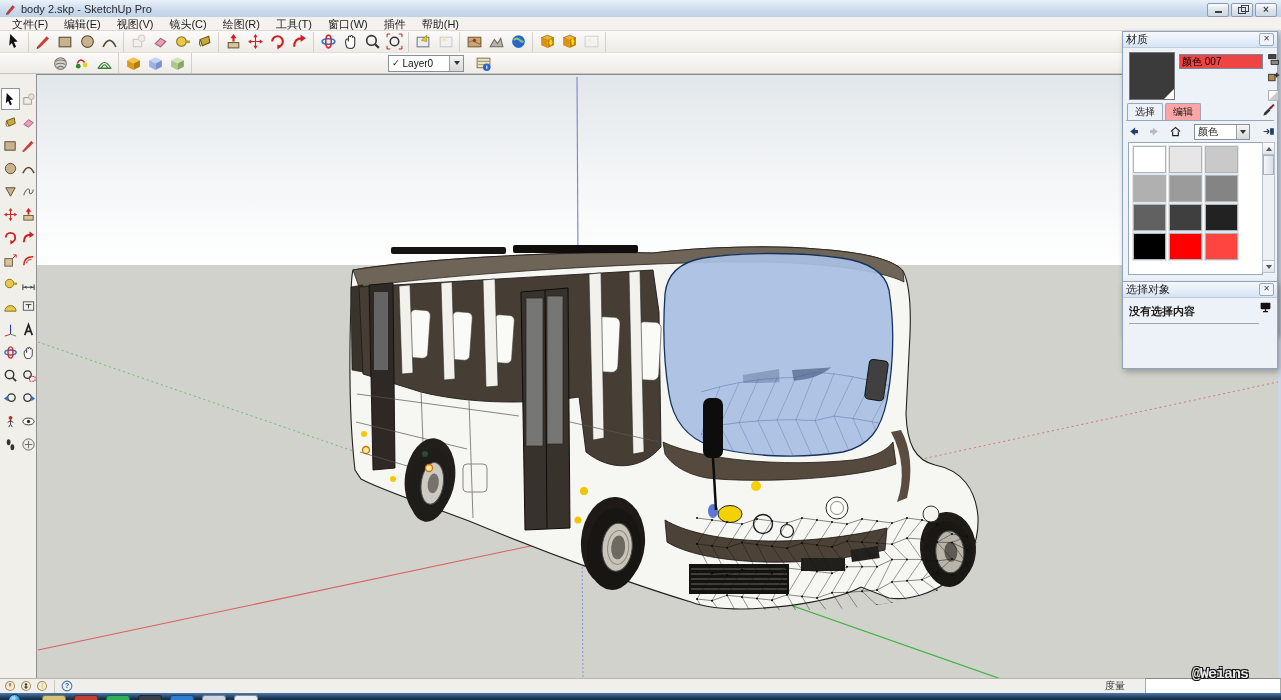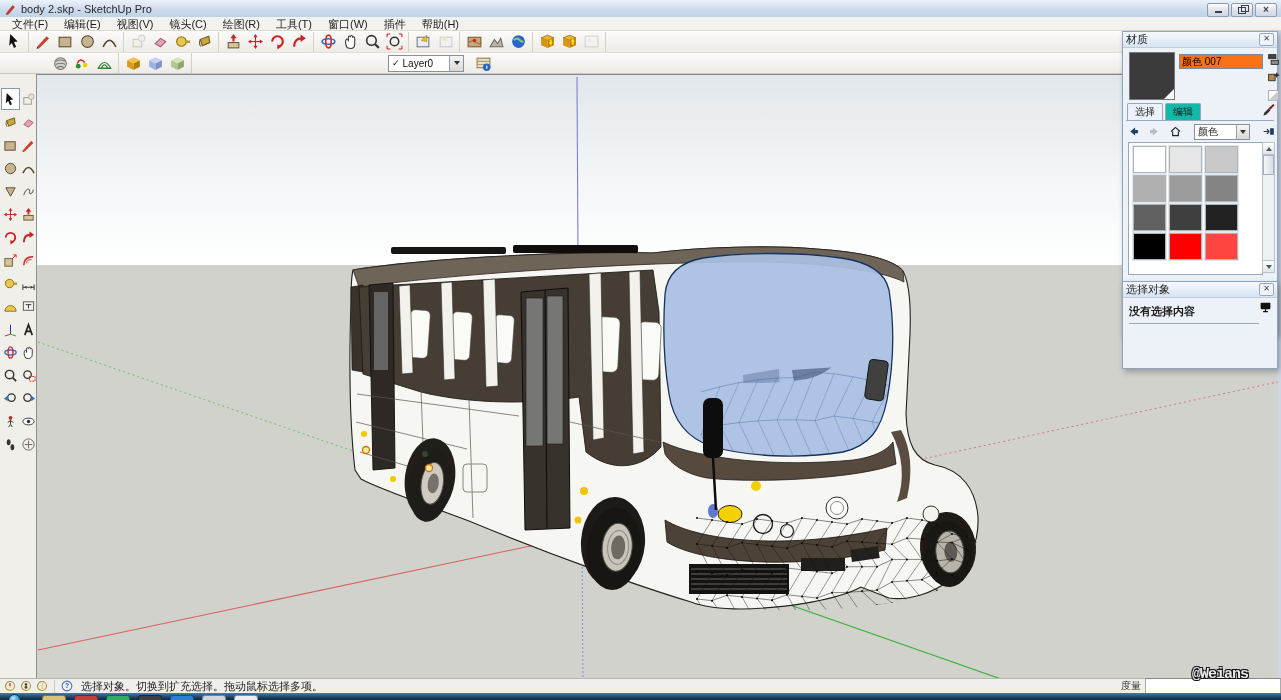--- a/index.html
+++ b/index.html
@@ -54,26 +54,26 @@
     box-shadow:2px 3px 6px rgba(0,0,0,.28);font-size:11px;color:#1c1c1c;box-sizing:border-box;}
   #materials-panel{left:1122px;top:31px;height:304px;}
   #entity-panel{left:1122px;top:281px;height:88px;}
   .ptitle{height:15px;background:linear-gradient(#f5f9fd,#d7e4f3);border-bottom:1px solid #bccbdd;
     display:flex;align-items:center;padding:0 3px;}
   .ptitle .t{flex:1;font-size:11px;}
   .pclose{width:13px;height:11px;border:1px solid #9aa8b8;background:#f0f4f9;border-radius:2px;
     font-size:8px;line-height:9px;text-align:center;color:#445;}
   .preview{position:absolute;left:6px;top:20px;width:44px;height:46px;border:1px solid #777;}
   .preview:after{content:"";position:absolute;right:0;bottom:0;border-left:10px solid transparent;border-bottom:10px solid #fff;}
-  .matname{position:absolute;left:56px;top:22px;width:84px;height:15px;border:1px solid #7a8aa0;background:#f97316;
+  .matname{position:absolute;left:56px;top:22px;width:84px;height:15px;border:1px solid #7a8aa0;background:#ef4444;
     font-size:10px;font-family:inherit;padding:0 2px;box-sizing:border-box;}
   .sideicons{position:absolute;left:143px;top:20px;display:flex;flex-direction:column;gap:4px;}
   .sicon{width:14px;height:14px;display:flex;align-items:center;justify-content:center;}
   .tabs{position:absolute;left:4px;top:72px;display:flex;align-items:flex-end;height:16px;}
-  .tab{padding:1px 7px 1px;border:1px solid #98a8bc;border-bottom:none;margin-right:2px;background:#14b8a6;border-radius:2px 2px 0 0;font-size:10px;}
+  .tab{padding:1px 7px 1px;border:1px solid #98a8bc;border-bottom:none;margin-right:2px;background:#fca5a5;border-radius:2px 2px 0 0;font-size:10px;}
   .tab.active{background:#edf2f9;position:relative;top:1px;padding-bottom:2px;}
   .tabline{position:absolute;left:3px;top:88px;width:148px;border-top:1px solid #98a8bc;}
   .eyedrop{position:absolute;left:138px;top:70px;}
   .navrow{position:absolute;left:4px;top:92px;width:148px;display:flex;align-items:center;gap:12px;}
   .colsel{display:flex;align-items:center;height:16px;background:#fff;border:1px solid #8a9098;width:58px;font-size:10px;box-sizing:border-box;}
   .colsel .lbl{flex:1;padding-left:3px;}
   .colsel .dd{width:12px;height:14px;background:linear-gradient(#f6f6f6,#d8d8d8);border-left:1px solid #9aa0a8;display:flex;align-items:center;justify-content:center;}
   .swatchwrap{position:absolute;left:5px;top:110px;width:133px;height:131px;background:#fff;border:1px solid #98a8bc;overflow:hidden;}
   .swatches{display:flex;flex-wrap:wrap;padding:2px;}
   .sw{width:33px;height:27px;border:1px solid #aeb6bd;outline:1px solid #e4e7ea;margin:1px 1.5px;box-sizing:border-box;}
@@ -84,21 +84,21 @@
   .sthumb{position:absolute;left:0;top:12px;width:11px;height:20px;background:linear-gradient(90deg,#f4f6f8,#d8dee6);border:1px solid #a8b2bc;box-sizing:border-box;}
   .tri-up{width:0;height:0;border-left:3px solid transparent;border-right:3px solid transparent;border-bottom:4px solid #555;}
   .entity-msg{position:absolute;left:6px;top:22px;width:130px;font-weight:bold;font-size:11px;border-bottom:1px solid #9aa8b8;padding-bottom:4px;}
   .entity-detail-icon{position:absolute;right:5px;top:19px;}
   
   .statusbar{position:absolute;left:0;top:678px;width:1281px;height:15px;background:#f1efeb;
     border-top:1px solid #b9b6af;display:flex;align-items:center;font-size:11px;color:#222;box-sizing:border-box;}
   .statusbar .circles{display:flex;gap:4px;padding:0 6px 0 4px;border-right:1px solid #ccc9c2;height:13px;align-items:center;}
   .hint{padding-left:8px;white-space:nowrap;}
   .measure{position:absolute;right:0;top:0;height:14px;display:flex;align-items:center;}
-  .measure .mlabel{font-size:10px;color:#333;padding-right:4px;}
+  .measure .mlabel{font-size:10px;color:#333;padding-right:20px;}
   .measure input{width:130px;height:12px;border:1px solid #aaa;border-top-color:#888;background:#fff;font-size:10px;}
   
   .taskbar{position:absolute;left:0;top:693px;width:1281px;height:7px;
     background:linear-gradient(#4a7ab0,#1c3a58 70%,#122b44);overflow:hidden;}
   .orb{position:absolute;left:8px;top:1px;width:13px;height:13px;border-radius:50%;
     background:radial-gradient(circle at 40% 30%,#bfe8ff,#3b9ad8 45%,#15548e);border:1px solid #0b3358;box-sizing:border-box;}
   .tico{position:absolute;top:2px;width:22px;height:8px;border-radius:3px 3px 0 0;border:1px solid rgba(0,0,0,.4);border-bottom:none;}
   
   .watermark{position:absolute;left:1192px;top:666px;z-index:60;font-family:Liberation Mono, monospace;
     font-weight:bold;font-size:15px;letter-spacing:-1px;color:#e8e8e8;
@@ -1153,21 +1153,20 @@
           <path d="M10 4 A5 5 0 0 0 10 12" fill="none" stroke="#c8b070"></path>
         </svg>
       </span>
     </span>
   <span id="help-circle" style="padding-left:6px;display:flex">
       <svg viewBox="0 0 16 16" width="12" height="12">
         <circle cx="8" cy="8" r="6.5" fill="#eaf2fc" stroke="#4a6fae" stroke-width="1.4"></circle>
         <text x="8" y="11" text-anchor="middle" font-size="9" font-weight="bold" fill="#2a4f9e">?</text>
       </svg>
     </span>
-  <span class="hint">选择对象。切换到扩充选择。拖动鼠标选择多项。</span>
   <div class="measure">
     <span class="mlabel">度量</span>
     <input value="" style="">
   </div>
 </div>
 
 <div class="watermark">@Weians</div>
 
 <div class="taskbar" id="taskbar">
   <div class="orb"></div>

